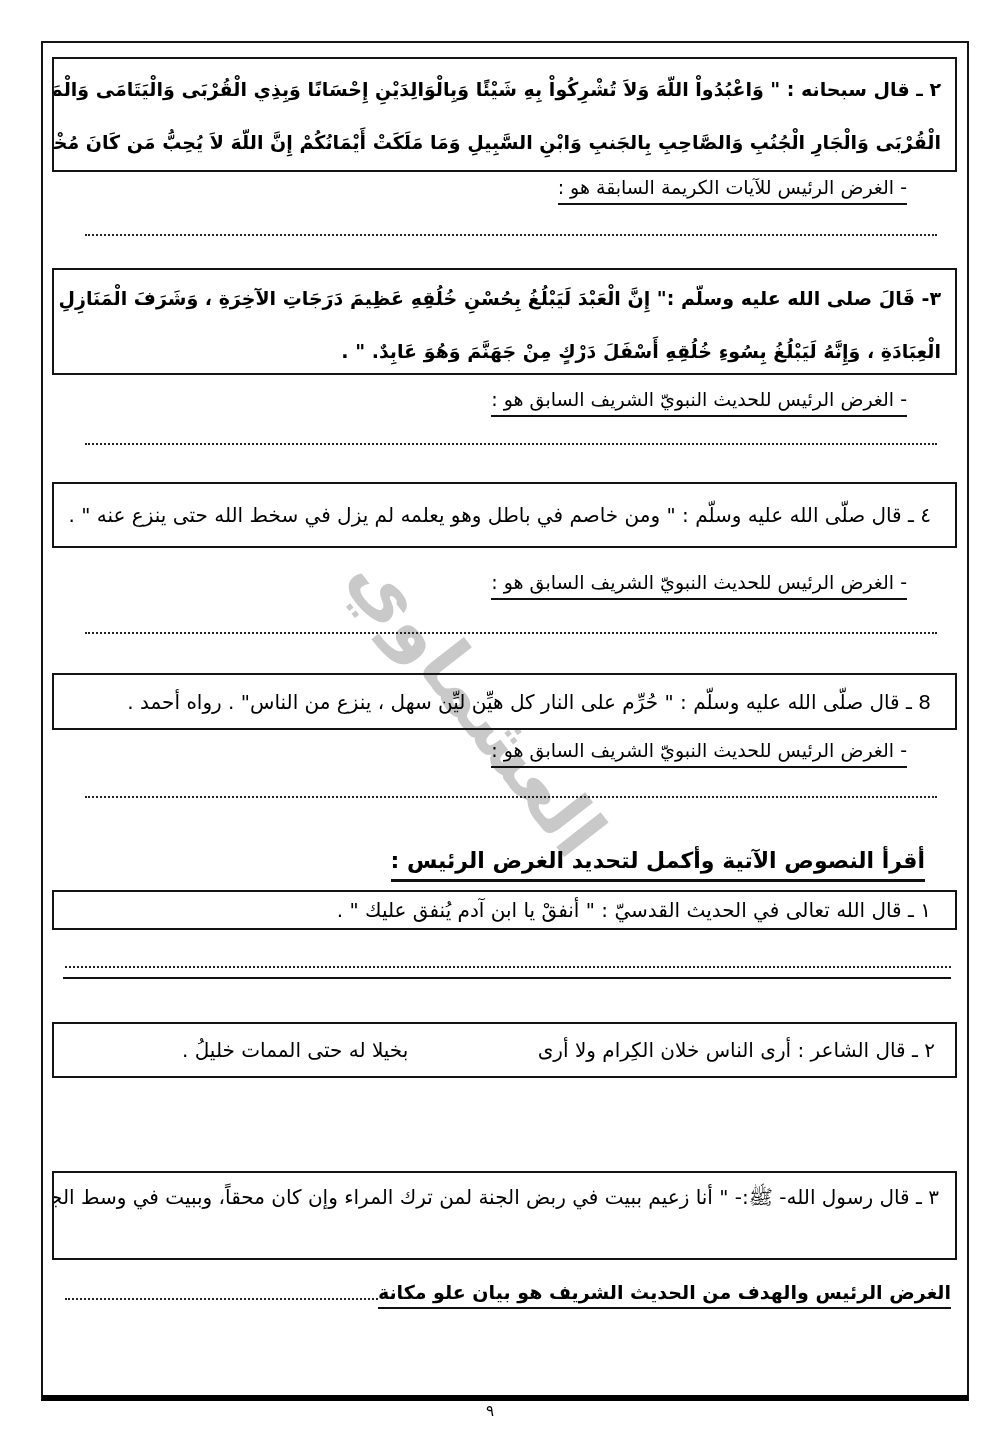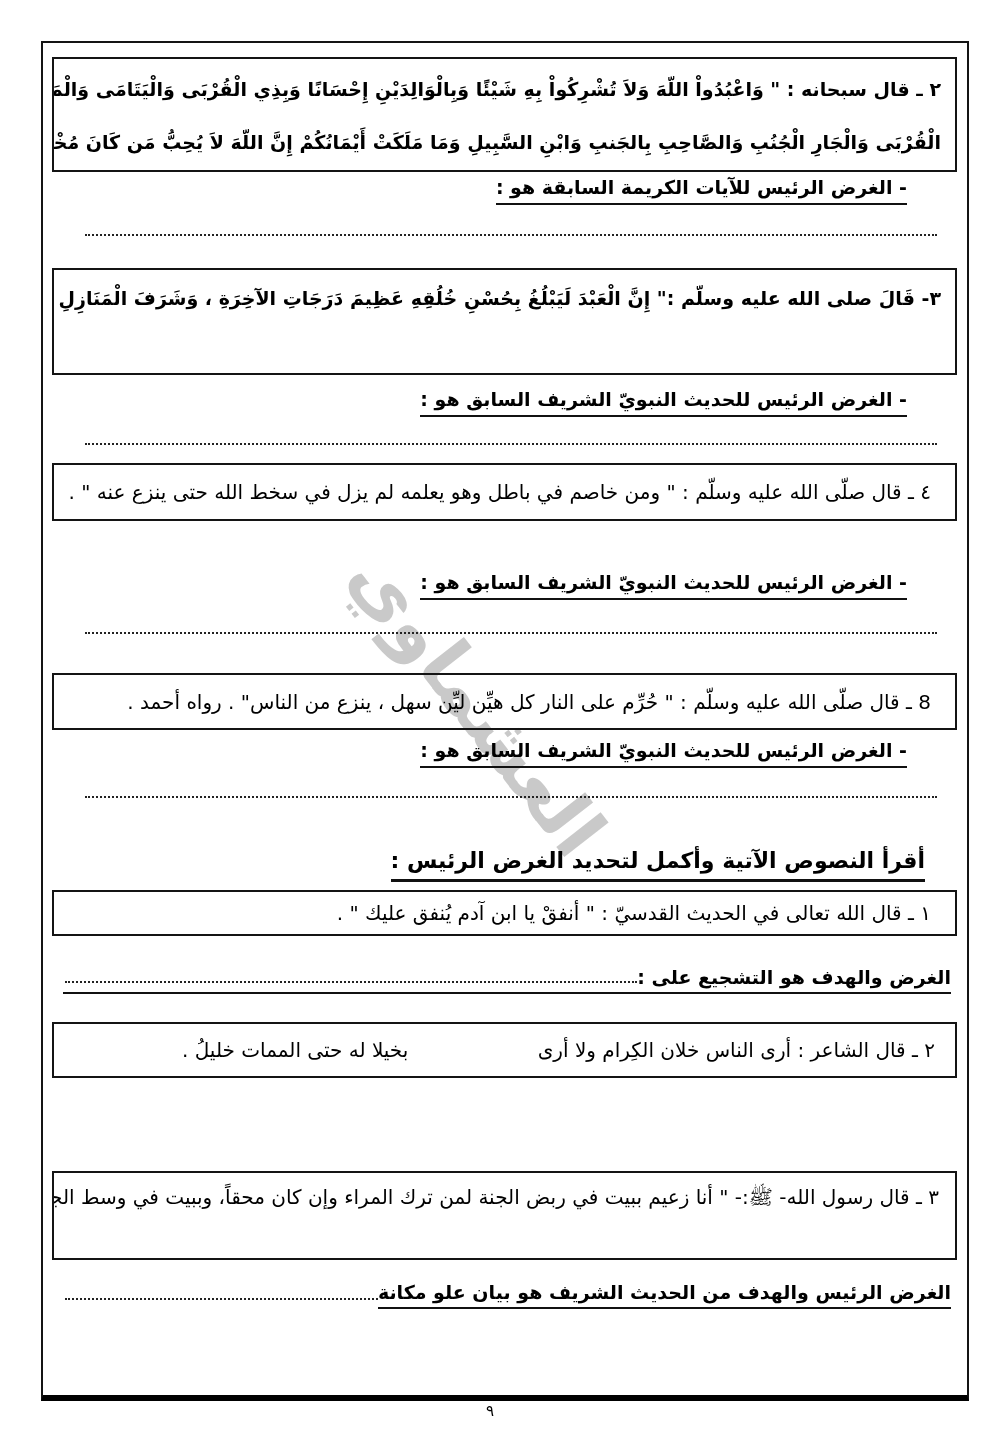--- a/index.html
+++ b/index.html
@@ -29,21 +29,21 @@
   }
   .qbox1{padding-top:4px;}
   .nline{
     font-size:20px;line-height:44px;text-align:right;
     padding:0 16px;white-space:nowrap;
   }
   .single{display:flex;align-items:center;justify-content:flex-start;}
   .single .nline{width:100%;padding:0 24px 0 16px;}
 
   .plabel{
-    position:absolute;font-weight:bold;font-size:19px;
+    position:absolute;font-weight:normal;font-size:19px;
     border-bottom:2.5px solid #111;padding-bottom:5px;white-space:nowrap;
   }
   .dotline{
     position:absolute;left:42px;right:30px;height:3px;
     border-bottom:2.5px dotted #222;
   }
   .heading{
     position:absolute;font-weight:bold;font-size:22px;
     border-bottom:3px solid #111;padding-bottom:6px;white-space:nowrap;
   }
@@ -74,45 +74,45 @@
 
     <div class="box qbox1" style="top:14px;height:115px;">
       <div class="qline">٢ ـ قال سبحانه : " وَاعْبُدُواْ اللّهَ وَلاَ تُشْرِكُواْ بِهِ شَيْئًا وَبِالْوَالِدَيْنِ إِحْسَانًا وَبِذِي الْقُرْبَى وَالْيَتَامَى وَالْمَسَاكِينِ وَالْجَارِ ذِي</div>
       <div class="qline">الْقُرْبَى وَالْجَارِ الْجُنُبِ وَالصَّاحِبِ بِالجَنبِ وَابْنِ السَّبِيلِ وَمَا مَلَكَتْ أَيْمَانُكُمْ إِنَّ اللّهَ لاَ يُحِبُّ مَن كَانَ مُخْتَالاً فَخُورًا ۞ .</div>
     </div>
     <div class="plabel" style="top:133px;right:60px;">- الغرض الرئيس للآيات الكريمة السابقة هو :</div>
     <div class="dotline" style="top:188px;"></div>
 
     <div class="box" style="top:225px;height:107px;padding-top:2px;">
       <div class="qline">٣- قَالَ صلى الله عليه وسلّم :" إِنَّ الْعَبْدَ لَيَبْلُغُ بِحُسْنِ خُلُقِهِ عَظِيمَ دَرَجَاتِ الآخِرَةِ ، وَشَرَفَ الْمَنَازِلِ ، وَإِنَّهُ لَضَعِيفُ</div>
+      <div class="qline">الْعِبَادَةِ ، وَإِنَّهُ لَيَبْلُغُ بِسُوءِ خُلُقِهِ أَسْفَلَ دَرْكٍ مِنْ جَهَنَّمَ وَهُوَ عَابِدٌ. " .</div>
     </div>
     <div class="plabel" style="top:345px;right:60px;">- الغرض الرئيس للحديث النبويّ الشريف السابق هو :</div>
     <div class="dotline" style="top:397px;"></div>
 
-    <div class="box single" style="top:420px;height:58px;">
+    <div class="box single" style="top:439px;height:66px;">
       <div class="nline">٤ ـ قال صلّى الله عليه وسلّم : " ومن خاصم في باطل وهو يعلمه لم يزل في سخط الله حتى ينزع عنه " .</div>
     </div>
     <div class="plabel" style="top:528px;right:60px;">- الغرض الرئيس للحديث النبويّ الشريف السابق هو :</div>
     <div class="dotline" style="top:586px;"></div>
 
     <div class="box single" style="top:630px;height:57px;">
       <div class="nline">
         <span class="bprefix">8 ـ </span><span>قال صلّى الله عليه وسلّم : " حُرِّم على النار كل هيِّن ليِّن سهل ، ينزع من الناس" . </span><span class="narrator">رواه أحمد .</span>
       </div>
     </div>
     <div class="plabel" style="top:696px;right:60px;">- الغرض الرئيس للحديث النبويّ الشريف السابق هو :</div>
     <div class="dotline" style="top:750px;"></div>
 
     <div class="heading" style="top:805px;right:42px;">أقرأ النصوص الآتية وأكمل لتحديد الغرض الرئيس :</div>
 
-    <div class="box single" style="top:847px;height:46px;">
+    <div class="box single" style="top:847px;height:40px;">
       <div class="nline">١ ـ قال الله تعالى في الحديث القدسيّ : " أنفقْ يا ابن آدم يُنفق عليك " .</div>
     </div>
     <div class="fill-label ul-full" style="top:923px;">
-      <span class="ftext">الغرض والهدف هو التشجيع على :</span>
       <span class="dots"></span>
     </div>
 
     <div class="box poetry" style="top:979px;height:56px;">
       <span>٢ ـ قال الشاعر :  أرى الناس خلان الكِرام ولا أرى</span>
       <span>بخيلا له حتى الممات خليلُ .</span>
     </div>
 
     <div class="box" style="top:1128px;height:89px;padding-top:2px;">
       <div class="nline">٣ ـ قال رسول الله- ﷺ:- " أنا زعيم ببيت في ربض الجنة لمن ترك المراء وإن كان محقاً، وببيت في وسط الجنة</div>

